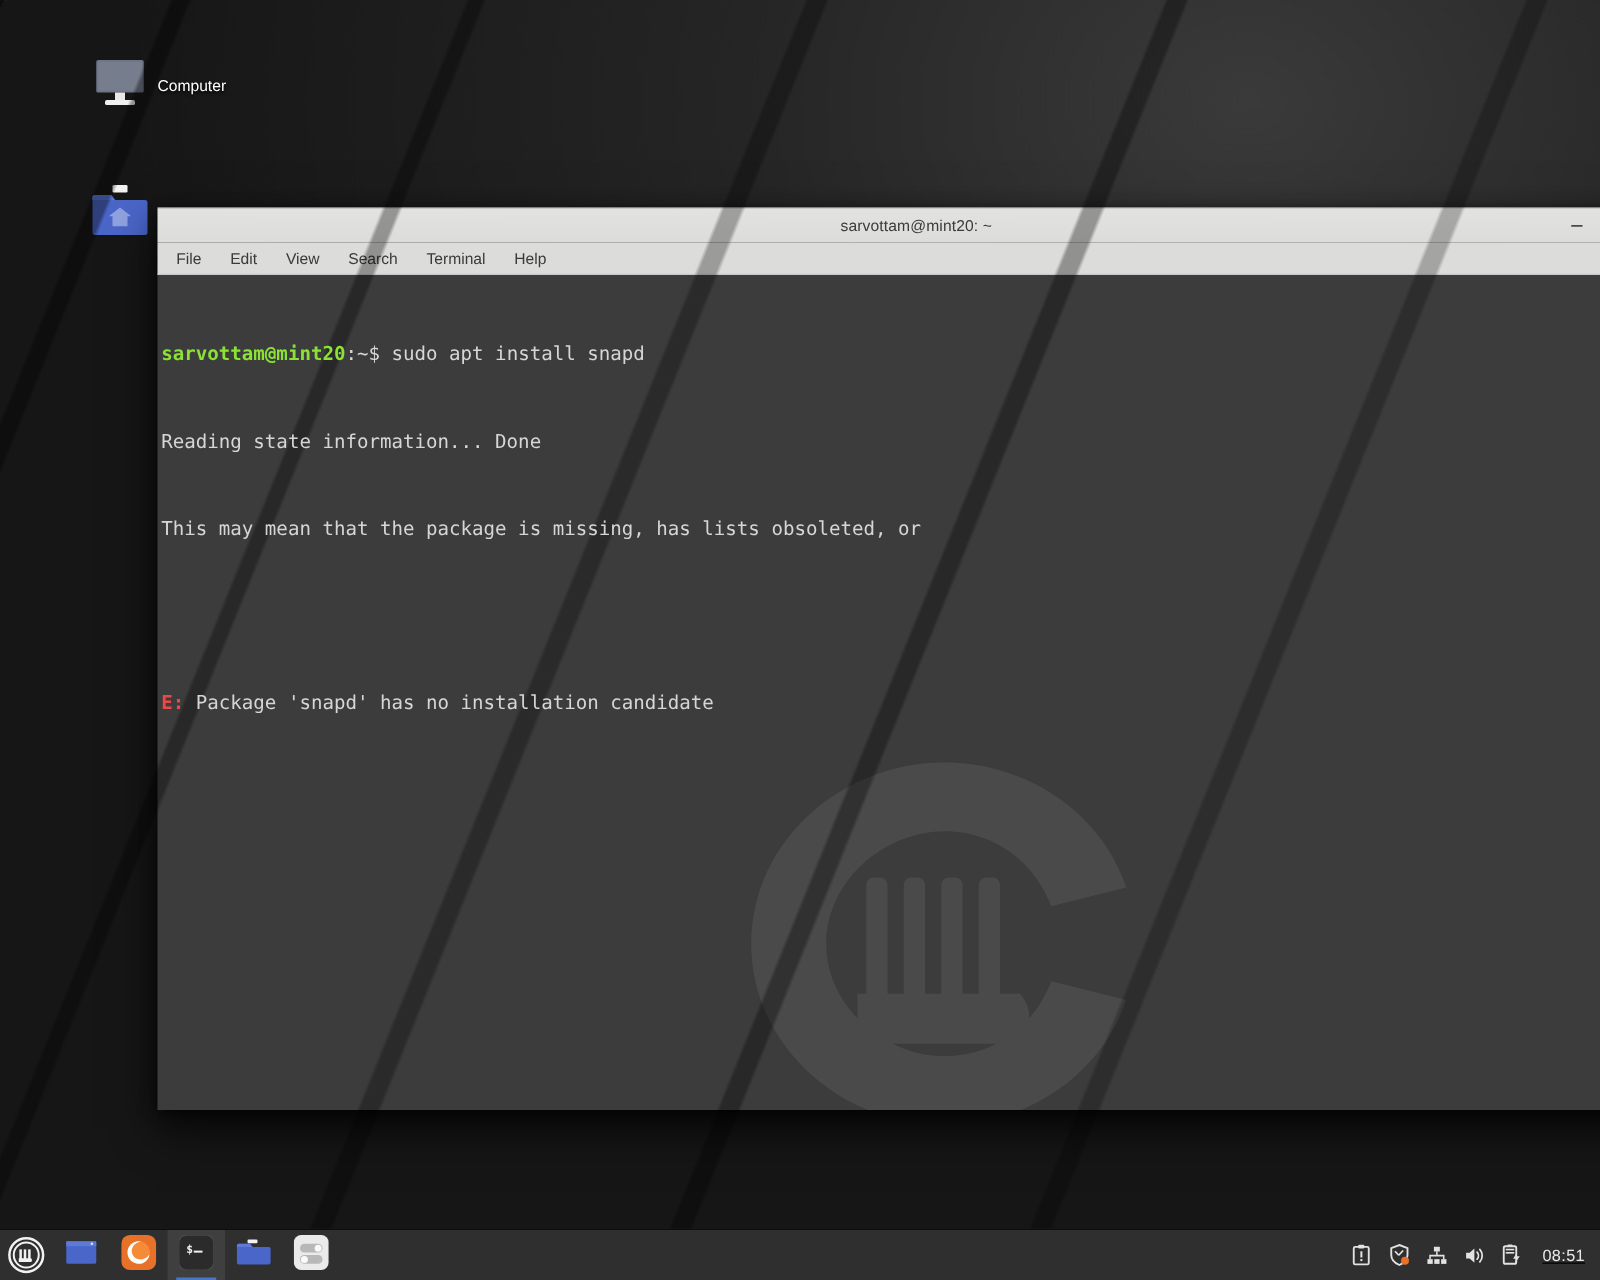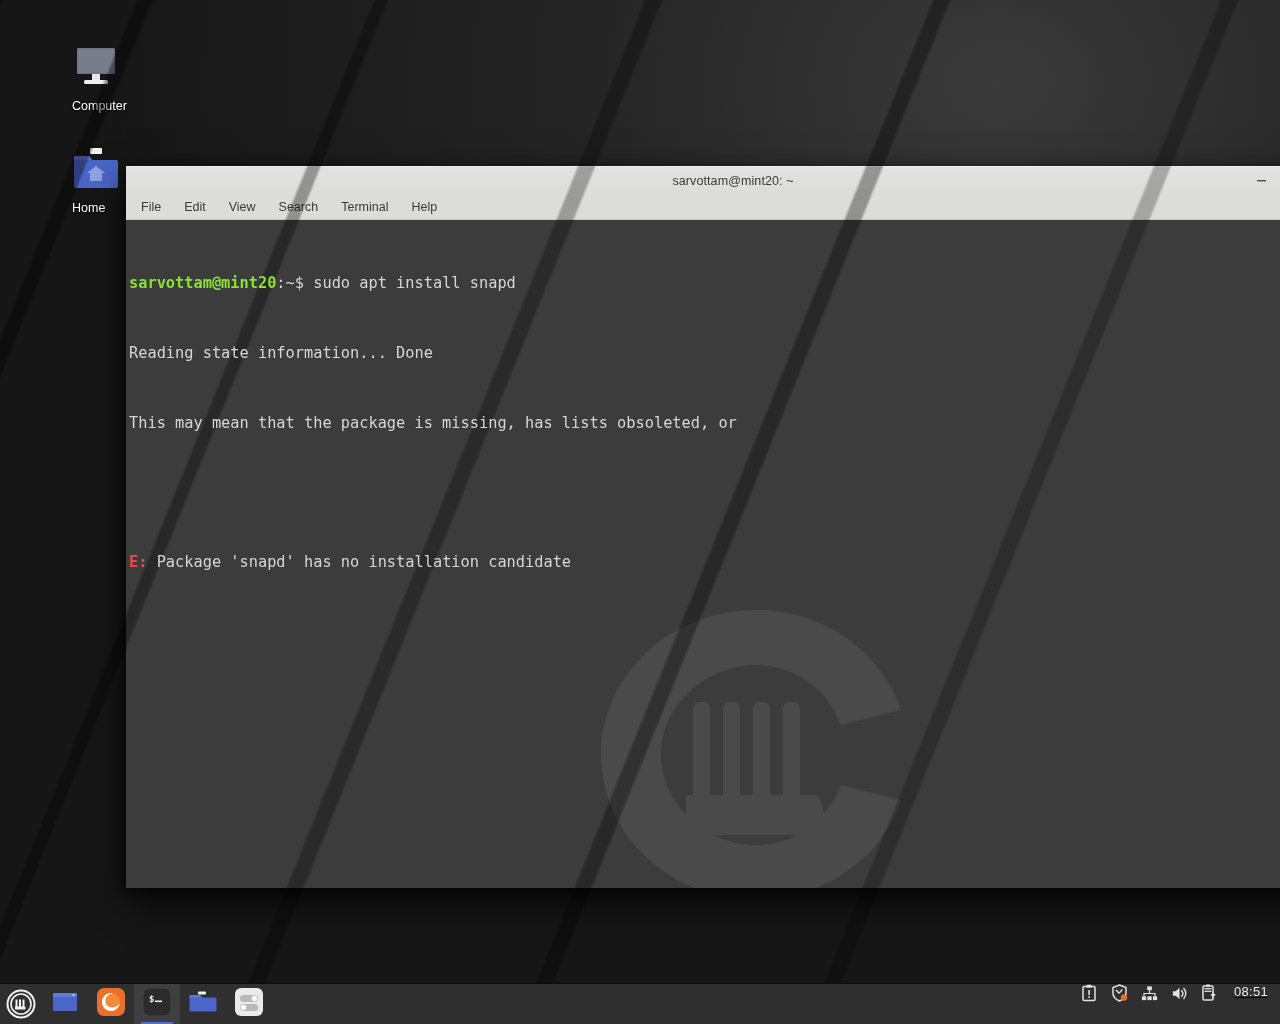--- a/index.html
+++ b/index.html
@@ -27,21 +27,21 @@
         rgba(0,0,0,0.4) 22.2% 22.8%, transparent 23% 38%,
         rgba(0,0,0,0.35) 38.2% 39%, transparent 39.2% 55%,
         rgba(0,0,0,0.4) 55.2% 56%, transparent 56.2% 72%,
         rgba(0,0,0,0.3) 72.2% 73%, transparent 73.2% 100%);
     opacity:.85;
   }
 
   
   .desk-icon{
     position:absolute; width:96px; text-align:center; cursor:default;
-    display:flex; flex-direction:column; align-items:flex-start; gap:6px;
+    display:flex; flex-direction:row; align-items:center; gap:6px;
   }
   .desk-icon .lbl{
     color:#fff; font-size:12.5px; text-shadow:0 1px 2px rgba(0,0,0,.9);
     line-height:1.1; white-space:nowrap;
   }
   #icon-computer{ left:72px; top:44px; }
   #icon-home{ left:72px; top:148px; }
 
   
   #term-window{
@@ -110,21 +110,21 @@
   #launchers{ display:flex; align-items:center; height:41px; }
   .launcher{
     width:46px; height:41px; display:flex; align-items:center; justify-content:center;
     cursor:pointer; position:relative;
   }
   .launcher.active{ background:#3f3f3f; }
   .launcher.active::after{
     content:""; position:absolute; left:7px; right:7px; bottom:0; height:3px; background:#4a74c9;
   }
   #tray{
-    margin-left:auto; display:flex; align-items:flex-start; gap:13px; padding-right:12px; height:41px;text-decoration:underline;
+    margin-left:auto; display:flex; align-items:center; gap:13px; padding-right:12px; height:41px;text-decoration:underline;
   }
   .tray-icon{ width:17px; height:19px; display:flex; align-items:center; justify-content:center; cursor:pointer; }
   #clock{
     color:#e8e8e8; font-size:13px; cursor:pointer; padding-left:3px; letter-spacing:.3px;
   }
 </style>
 </head>
 <body>
 
 <div id="desktop">

